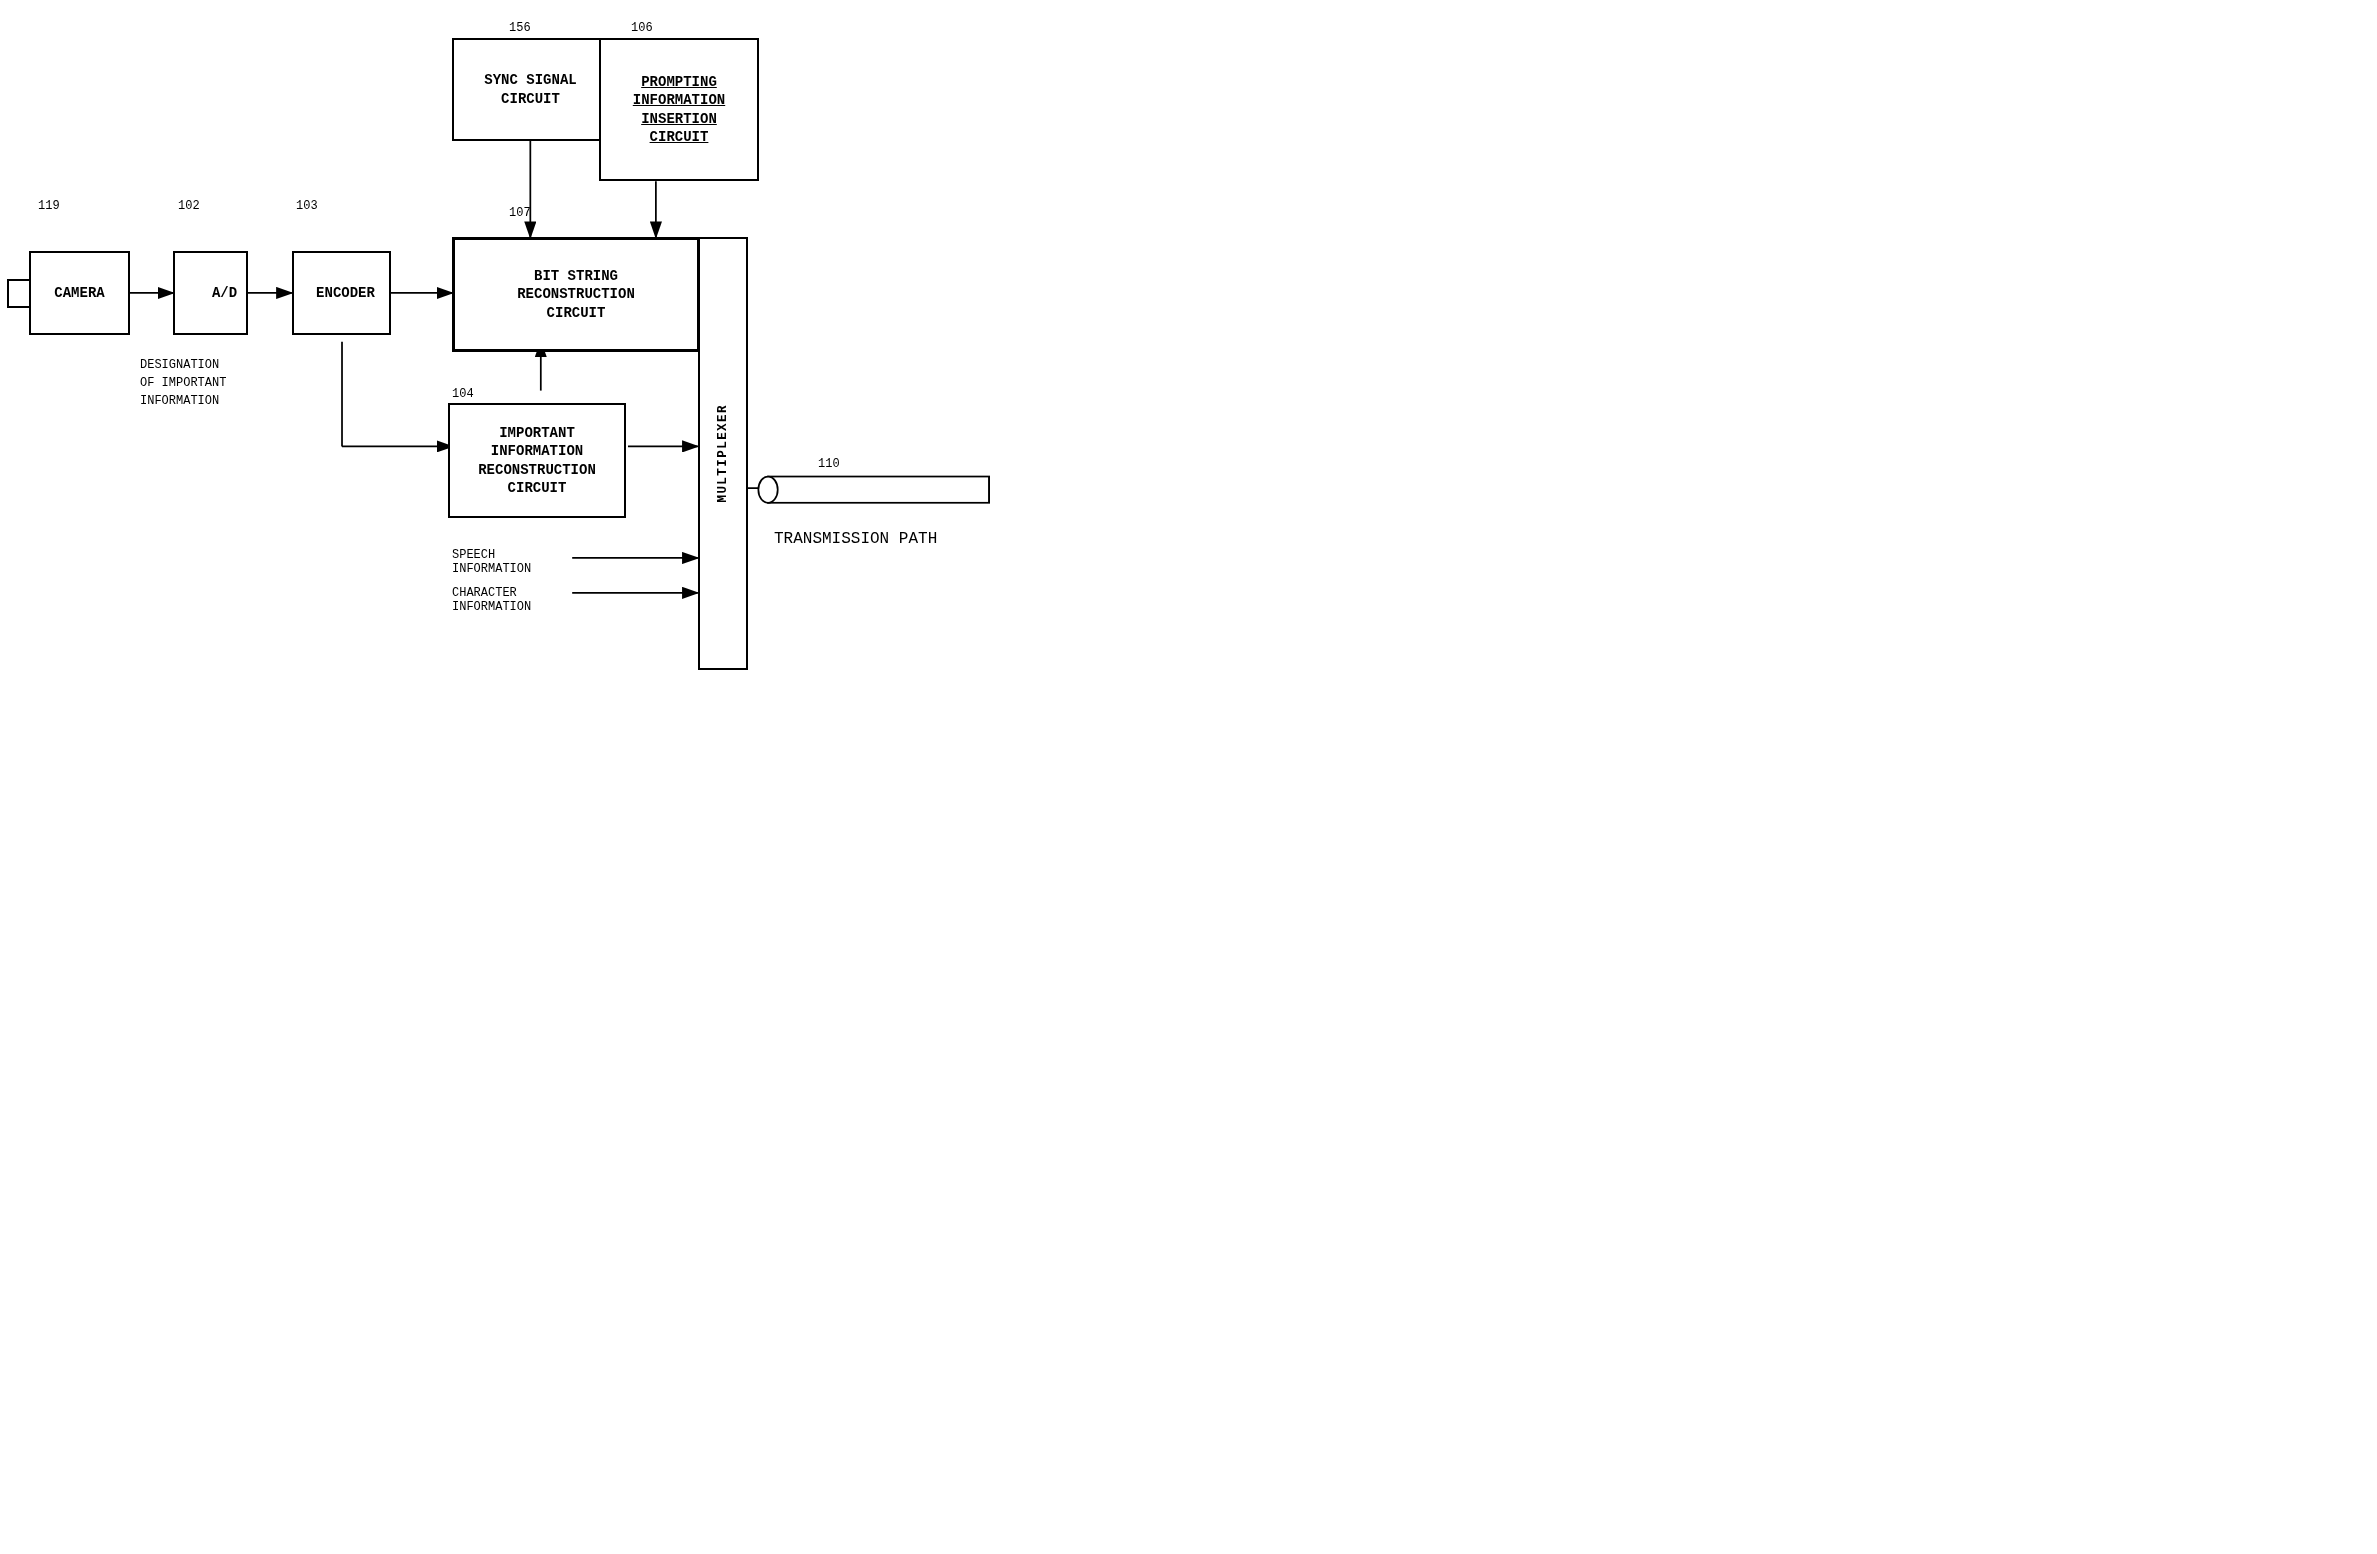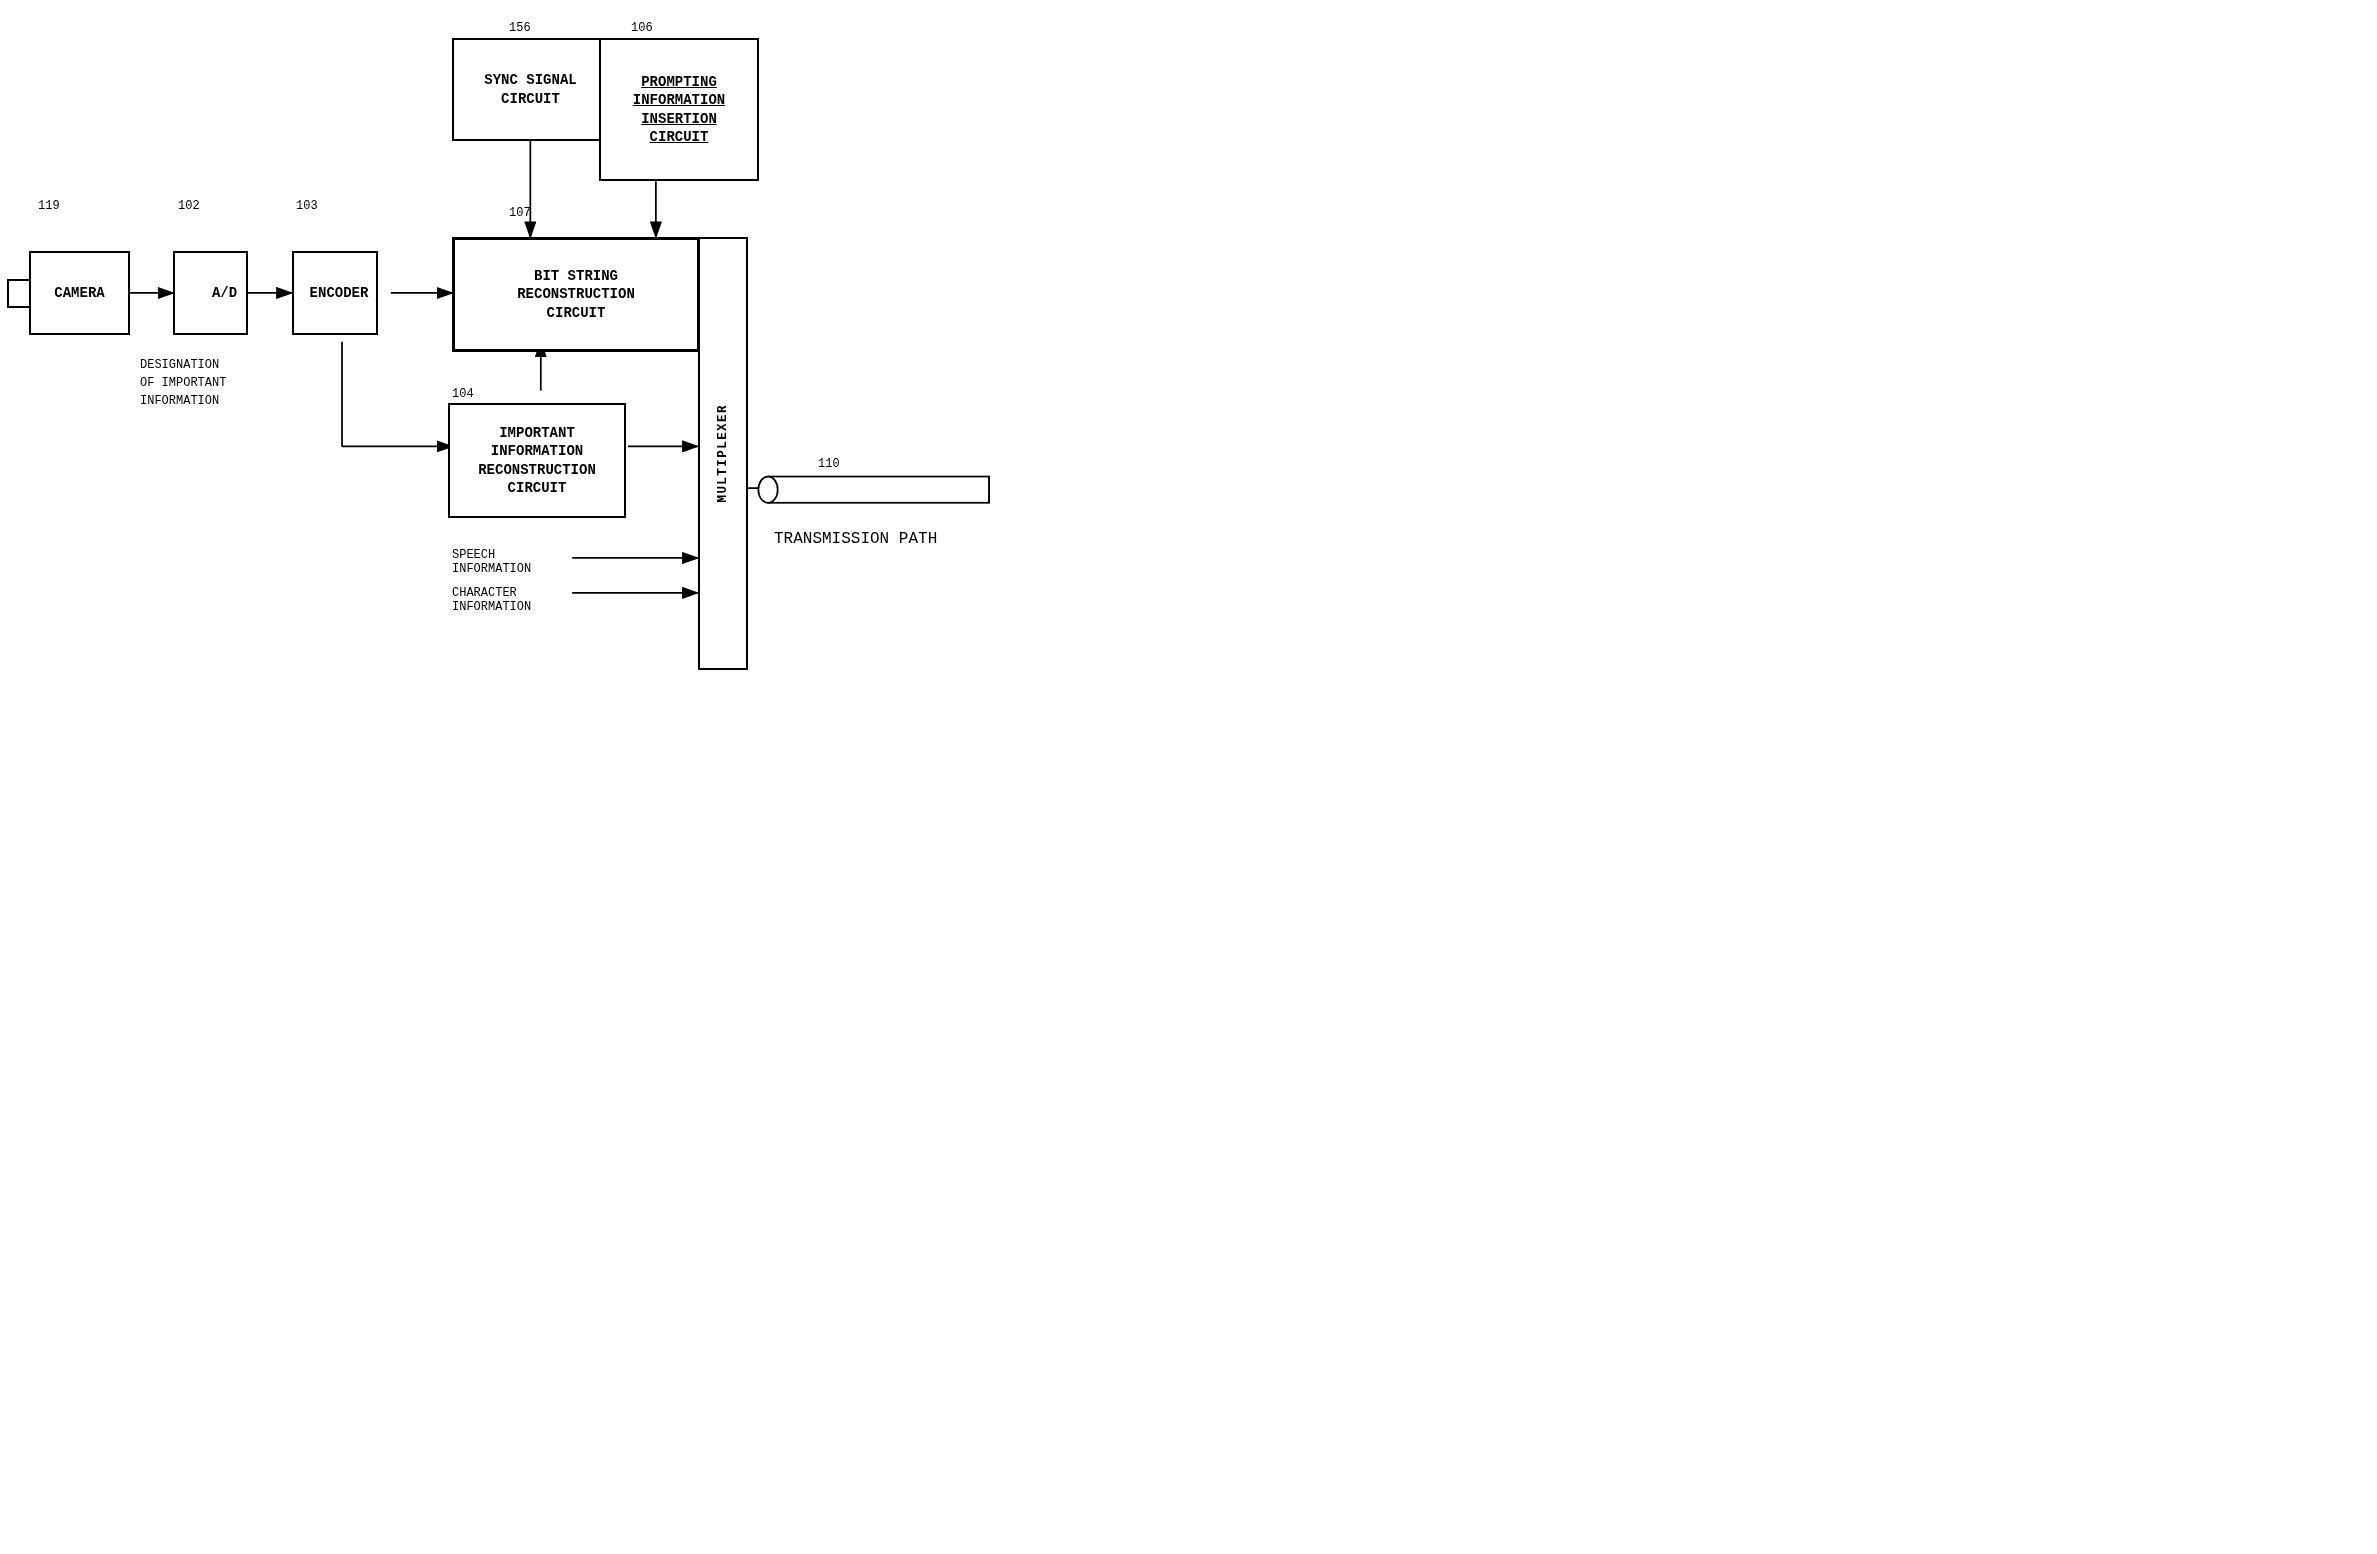--- a/index.html
+++ b/index.html
@@ -124,21 +124,21 @@
   <div style="position:absolute; left:7px; top:279px; width:24.4px; height:29px; border:2.1px solid #000; background:#fff;"></div>
 
   <div class="ref-num" style="left:178px; top:199px;">102</div>
 
   <div class="box" style="left:173px; top:251px; width:75px; height:84px;padding-left:28px;">
     <div>A/D</div>
   </div>
 
   <div class="ref-num" style="left:296px; top:199px;">103</div>
 
-  <div class="box" style="left:292px; top:251px; width:86px; height:84px;padding-left:8px;">
+  <div class="box" style="left:292px; top:251px; width:99px; height:84px;padding-left:8px;">
     <div>ENCODER</div>
   </div>
 
   <div class="ref-num" style="left:509px; top:21px;">156</div>
 
   <div class="box" style="left:452px; top:38px; width:157px; height:103px;">
     <div style="white-space:pre-line;">SYNC SIGNAL
 CIRCUIT</div>
   </div>
 

